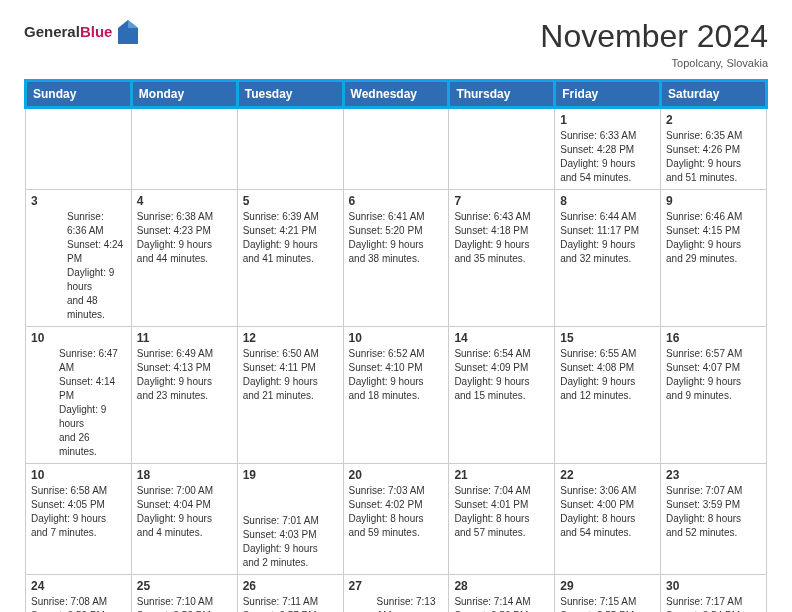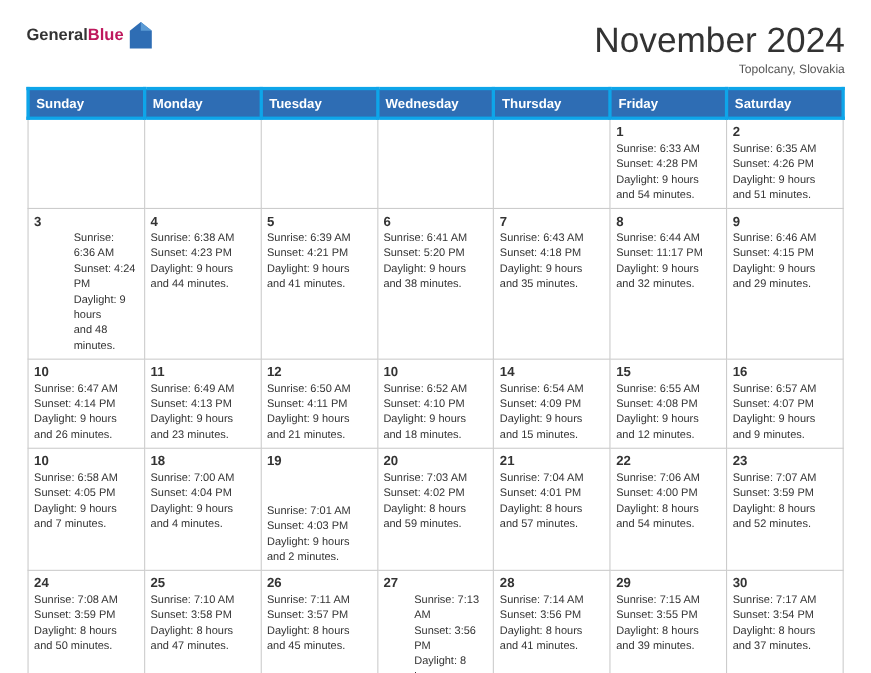--- a/index.html
+++ b/index.html
@@ -160,21 +160,21 @@
             <span class="day-num">9</span>
             <div class="day-info" style="white-space: pre-line;">Sunrise: 6:46 AM
 Sunset: 4:15 PM
 Daylight: 9 hours
 and 29 minutes.</div>
           </td>
         </tr>
         <tr>
           <td>
             <span class="day-num">10</span>
-            <div class="day-info" style="white-space: pre-line;">Sunrise: 6:47 AM
+            <div class="day-info" style="white-space: pre-line; margin-left: 28px;">Sunrise: 6:47 AM
 Sunset: 4:14 PM
 Daylight: 9 hours
 and 26 minutes.</div>
           </td>
           <td>
             <span class="day-num">11</span>
             <div class="day-info" style="white-space: pre-line;">Sunrise: 6:49 AM
 Sunset: 4:13 PM
 Daylight: 9 hours
 and 23 minutes.</div>
@@ -246,21 +246,21 @@
           </td>
           <td>
             <span class="day-num">21</span>
             <div class="day-info" style="white-space: pre-line;">Sunrise: 7:04 AM
 Sunset: 4:01 PM
 Daylight: 8 hours
 and 57 minutes.</div>
           </td>
           <td>
             <span class="day-num">22</span>
-            <div class="day-info" style="white-space: pre-line;">Sunrise: 7:06 AM
+            <div class="day-info" style="white-space: pre-line;">Sunrise: 3:06 AM
 Sunset: 4:00 PM
 Daylight: 8 hours
 and 54 minutes.</div>
           </td>
           <td>
             <span class="day-num">23</span>
             <div class="day-info" style="white-space: pre-line;">Sunrise: 7:07 AM
 Sunset: 3:59 PM
 Daylight: 8 hours
 and 52 minutes.</div>

